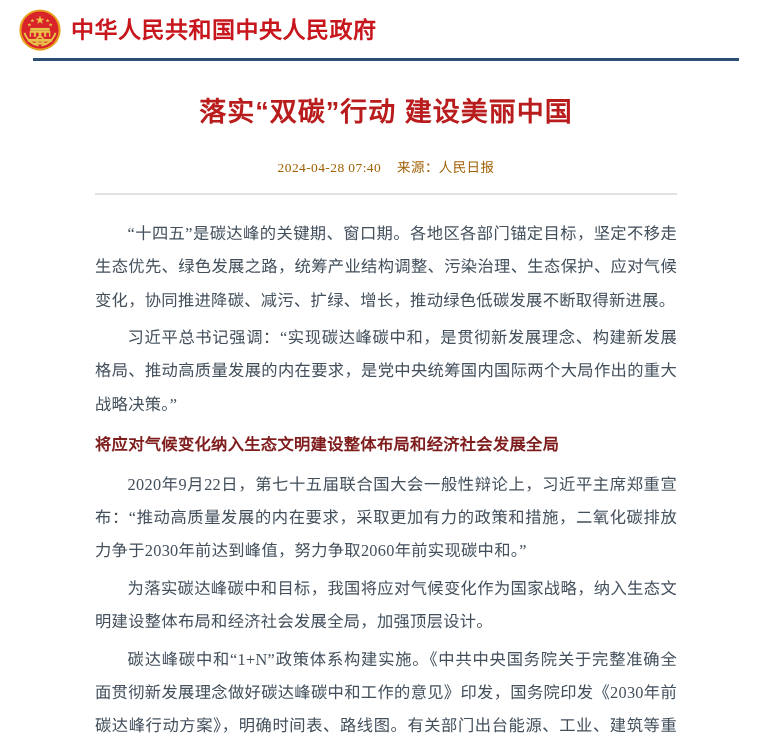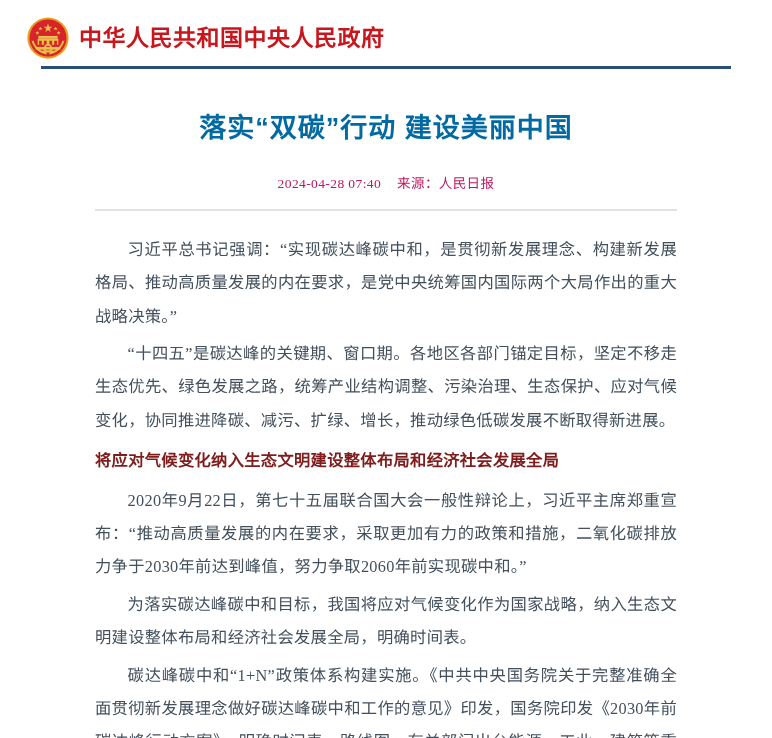--- a/index.html
+++ b/index.html
@@ -13,21 +13,21 @@
     background: #ffffff;
     font-family: "Liberation Serif", "DejaVu Serif", serif;
     overflow: hidden;
     position: relative;
   }
 
   
   .site-header {
     position: relative;
     height: 56px;
-    padding: 8px;
+    padding: 0;
   }
   .header-inner {
     display: flex;
     align-items: center;
     padding: 8px 0 0 18px;
   }
   .emblem {
     width: 44px;
     height: 44px;
     flex: 0 0 44px;
@@ -71,29 +71,29 @@
     padding: 0 95px;
     box-sizing: border-box;
   }
   .article-title {
     margin: 0;
     padding: 38px 0 0 0;
     text-align: center;
     font-family: "Liberation Sans", "DejaVu Sans", sans-serif;
     font-size: 27px;
     font-weight: bold;
-    color: #0369a1;
+    color: #b91c1c;
     letter-spacing: 1px;
     line-height: 1.4;
   }
   .article-meta {
     margin-top: 24px;
     text-align: center;
     font-size: 13.5px;
-    color: #be185d;
+    color: #a16207;
     font-family: "Liberation Serif", "DejaVu Serif", serif;
     letter-spacing: 0.4px;
   }
   .article-meta .meta-sep { display: inline-block; width: 16px; }
   .meta-rule {
     margin-top: 17px;
     height: 2px;
     background: #e2e2e2;
   }
 
@@ -164,21 +164,21 @@
 
   <h1 class="article-title">落实“双碳”行动 建设美丽中国</h1>
 
   <div class="article-meta">
     <span>2024-04-28 07:40</span><span class="meta-sep"></span><span>来源：</span><span>人民日报</span>
   </div>
 
   <div class="meta-rule"></div>
 
   <div class="article-body">
+    <p>“十四五”是碳达峰的关键期、窗口期。各地区各部门锚定目标，坚定不移走生态优先、绿色发展之路，统筹产业结构调整、污染治理、生态保护、应对气候变化，协同推进降碳、减污、扩绿、增长，推动绿色低碳发展不断取得新进展。</p>
     <p>习近平总书记强调：“实现碳达峰碳中和，是贯彻新发展理念、构建新发展格局、推动高质量发展的内在要求，是党中央统筹国内国际两个大局作出的重大战略决策。”</p>
-    <p>“十四五”是碳达峰的关键期、窗口期。各地区各部门锚定目标，坚定不移走生态优先、绿色发展之路，统筹产业结构调整、污染治理、生态保护、应对气候变化，协同推进降碳、减污、扩绿、增长，推动绿色低碳发展不断取得新进展。</p>
     <p class="subhead">将应对气候变化纳入生态文明建设整体布局和经济社会发展全局</p>
     <p>2020年9月22日，第七十五届联合国大会一般性辩论上，习近平主席郑重宣布：“推动高质量发展的内在要求，采取更加有力的政策和措施，二氧化碳排放力争于2030年前达到峰值，努力争取2060年前实现碳中和。”</p>
-    <p>为落实碳达峰碳中和目标，我国将应对气候变化作为国家战略，纳入生态文明建设整体布局和经济社会发展全局，明确时间表。</p>
+    <p>为落实碳达峰碳中和目标，我国将应对气候变化作为国家战略，纳入生态文明建设整体布局和经济社会发展全局，加强顶层设计。</p>
     <p>碳达峰碳中和“1+N”政策体系构建实施。《中共中央国务院关于完整准确全面贯彻新发展理念做好碳达峰碳中和工作的意见》印发，国务院印发《2030年前碳达峰行动方案》，明确时间表、路线图。有关部门出台能源、工业、建筑等重点领域重点行业实施方案，以及科技支撑、财政支持、统计核算、生态碳汇等支撑保障方案，31个省份制定碳达峰实施方案。</p>
   </div>
 
 </div>
 
 </body></html>

